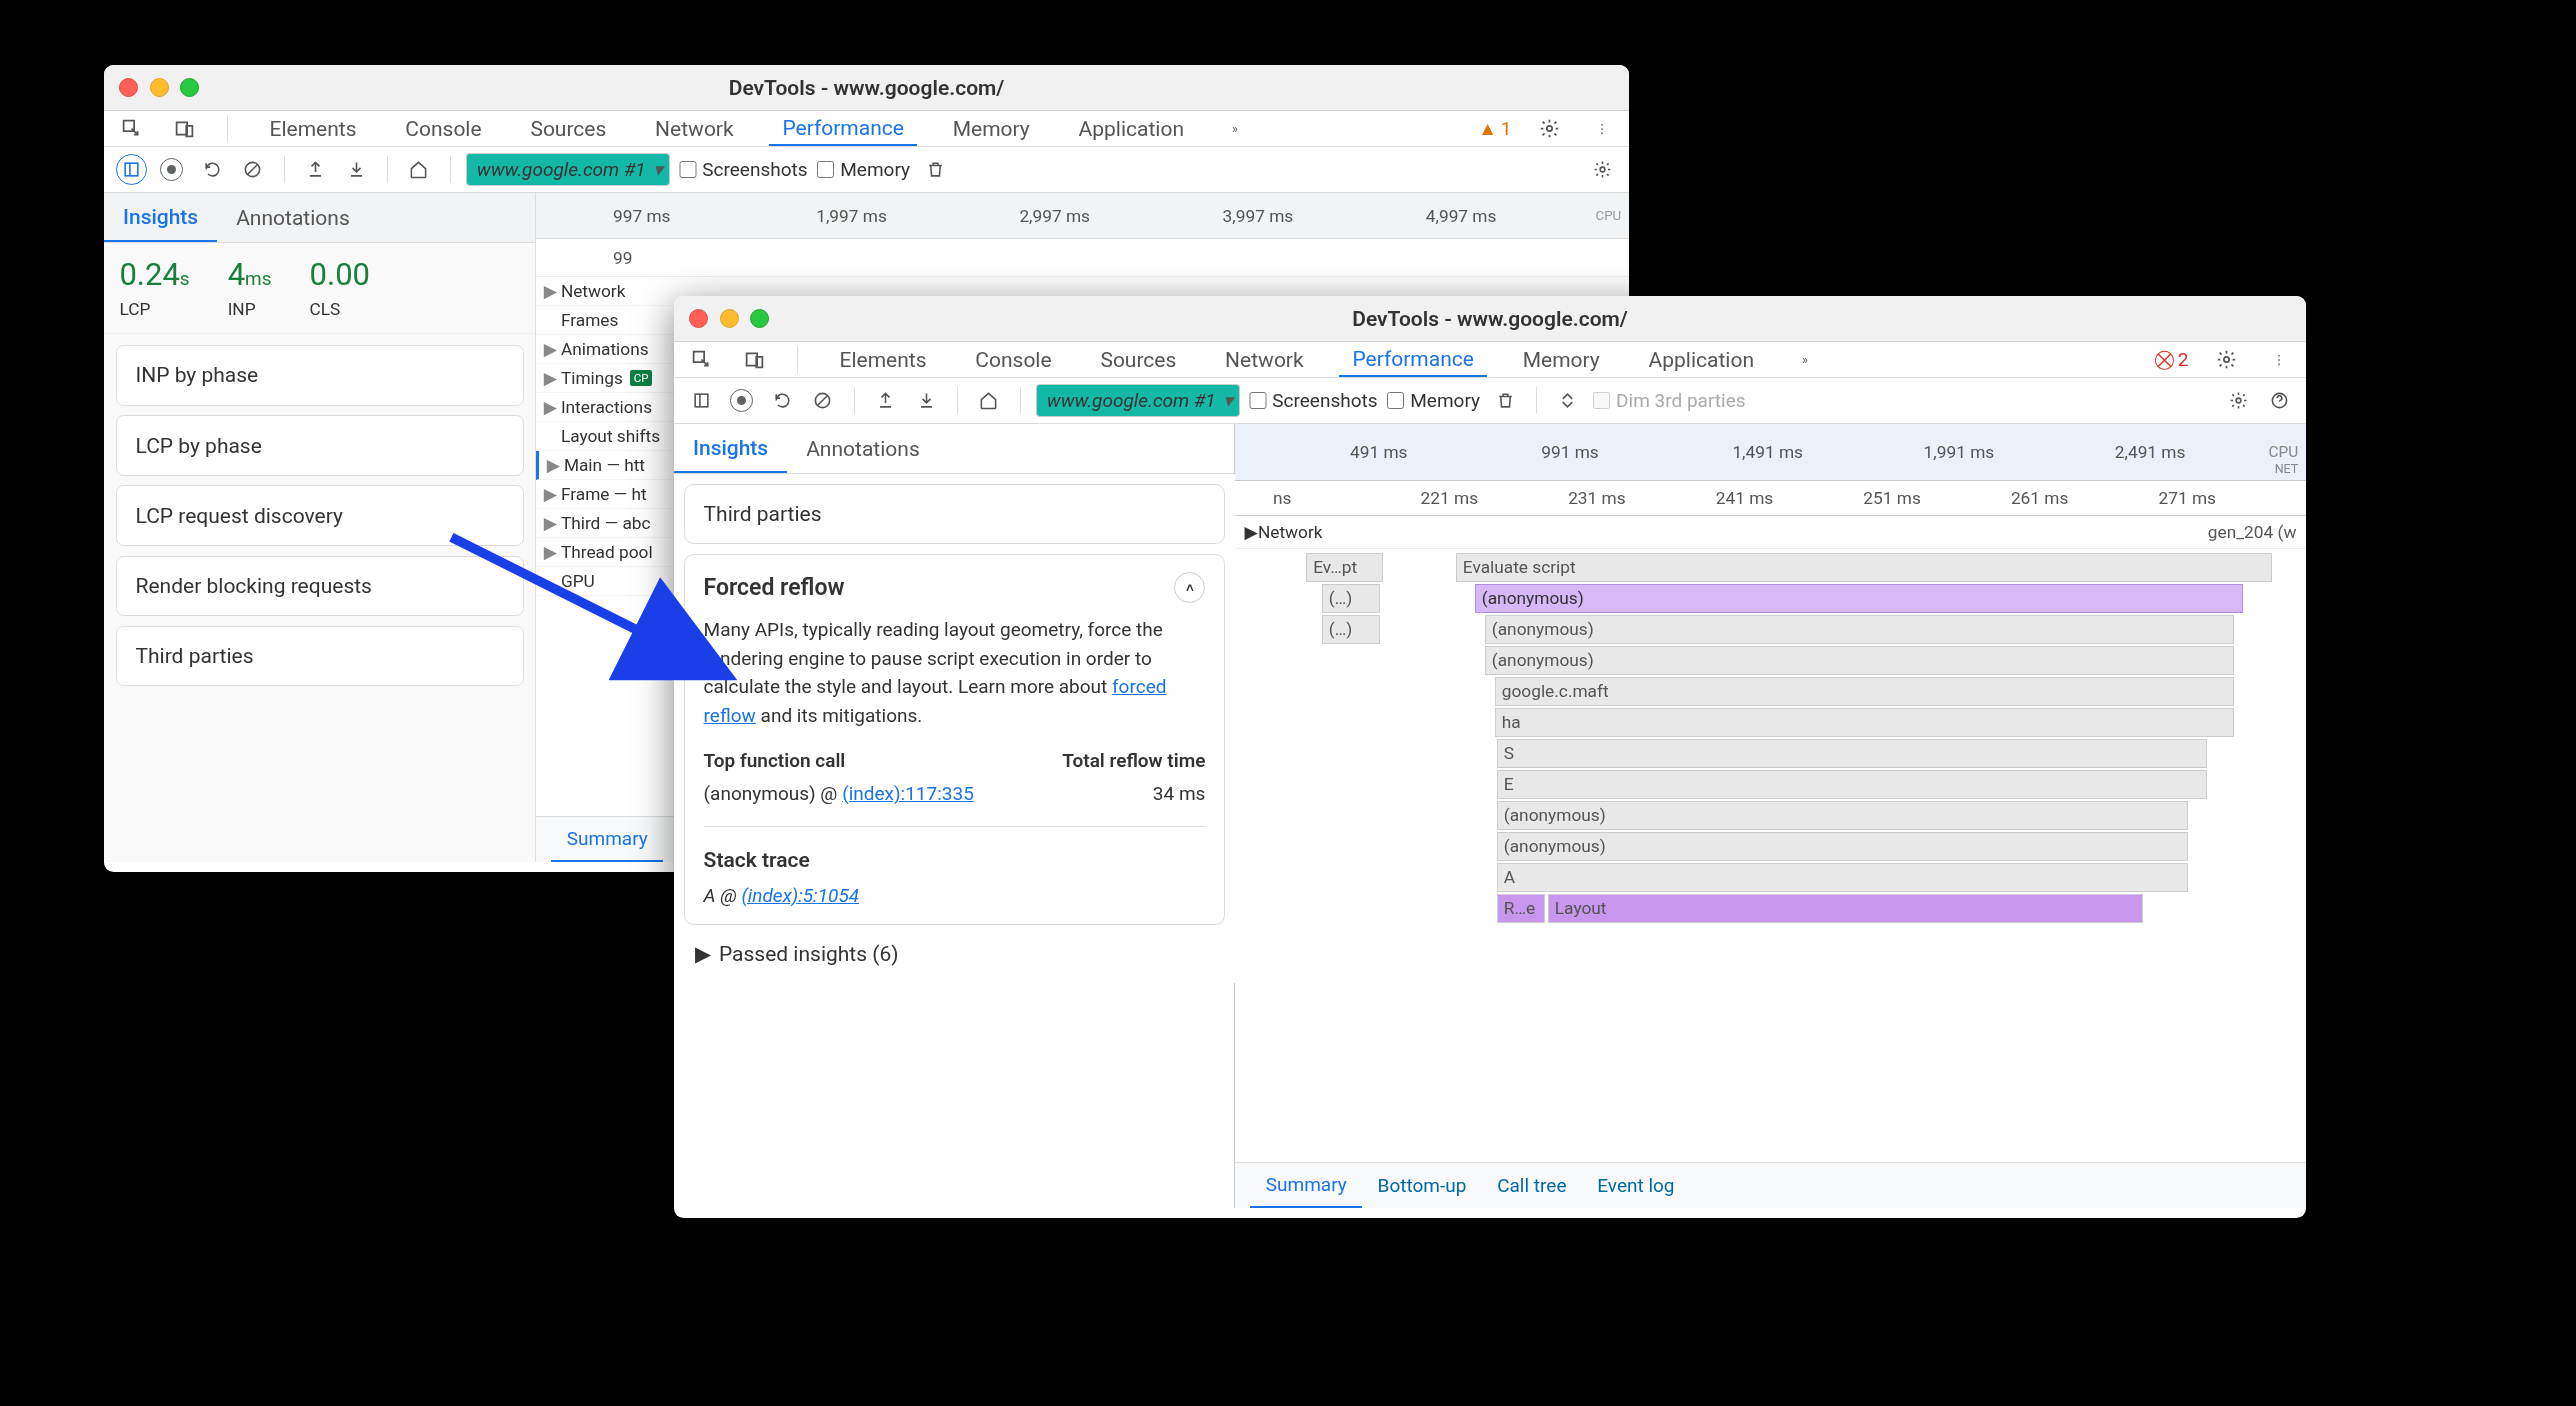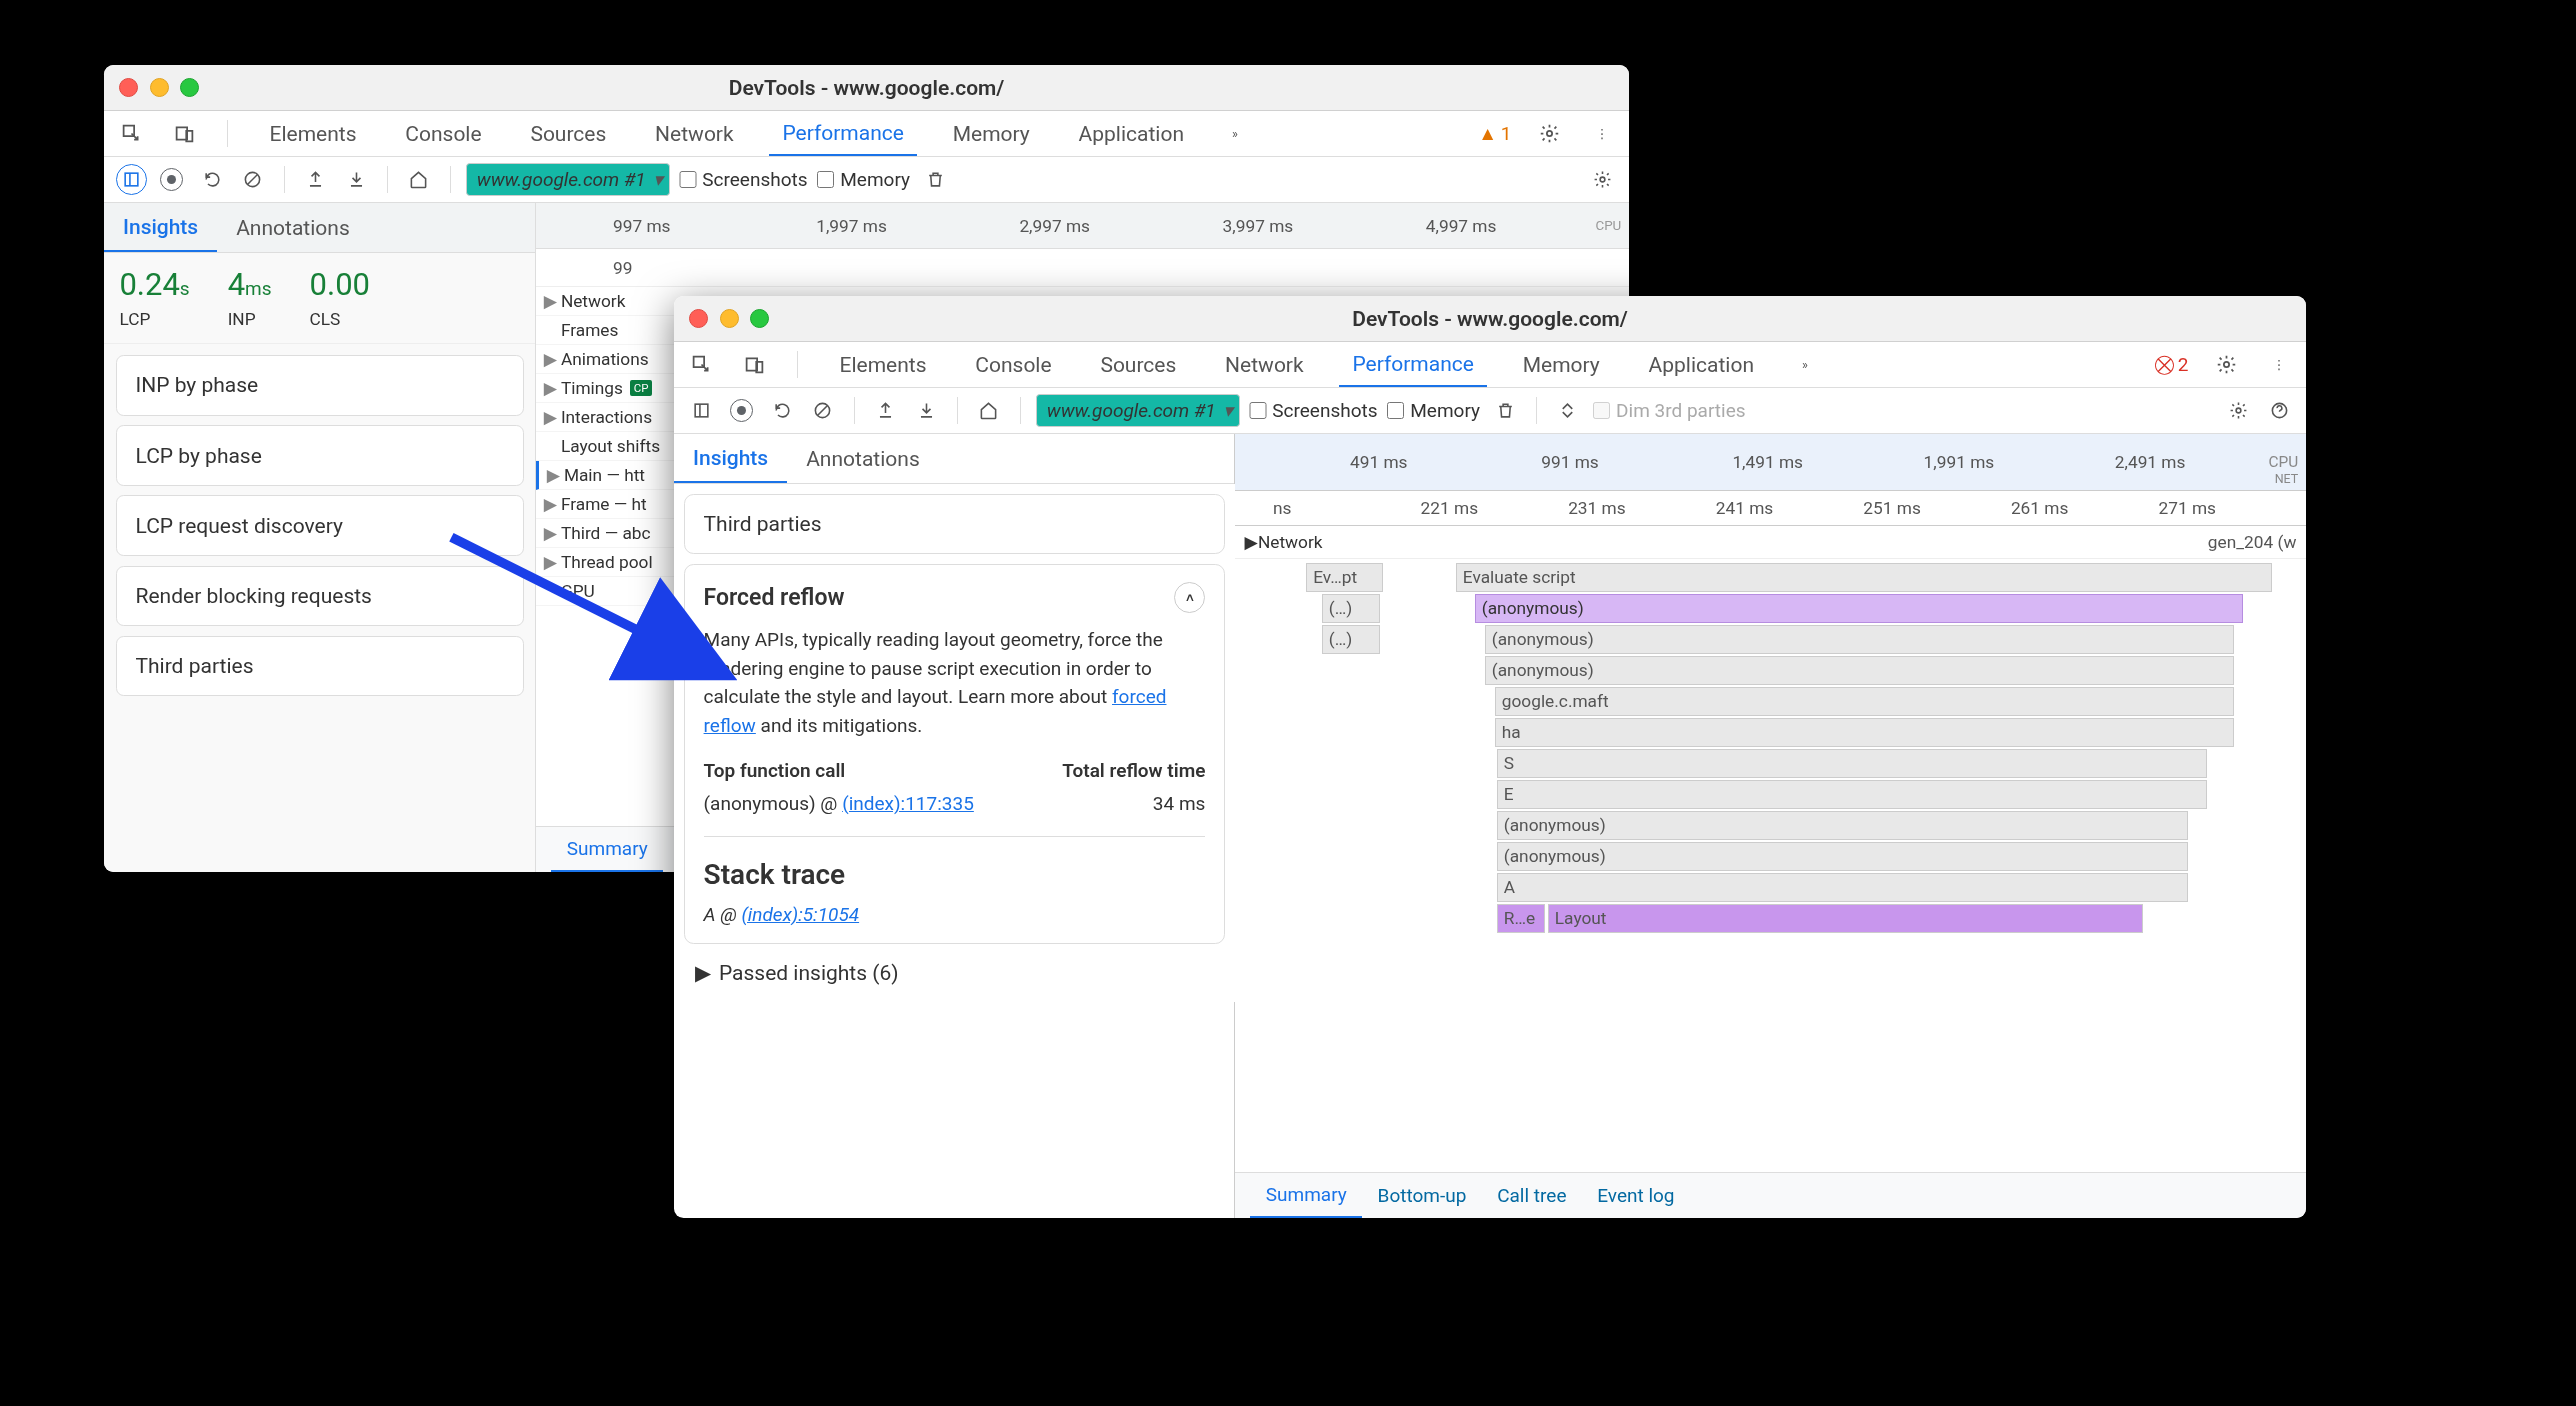--- a/index.html
+++ b/index.html
@@ -36,21 +36,21 @@
 .tl { width: 19px; height: 19px; border-radius: 50%; }
 .tl.red { background: #ff5f57; border: 1px solid #e14a42; }
 .tl.yellow { background: #febc2e; border: 1px solid #e1a322; }
 .tl.green { background: #28c840; border: 1px solid #1ba52f; }
 .title-text {
   position: absolute; left: 0; right: 0; text-align: center;
   font-weight: 600; font-size: 21px; color: #333;
 }
 
 .tabbar {
-  height: 46px; background: #fff; border-bottom: 1px solid #ddd;
+  height: 36px; background: #fff; border-bottom: 1px solid #ddd;
   display: flex; align-items: center; padding: 0 11.5px; gap: 22px; justify-content: space-between;
 }
 .tool-icon {
   width: 31px; height: 31px; display: flex; align-items: center; justify-content: center;
   color: #555; cursor: pointer; border-radius: 3.8px;
 }
 .tool-icon svg { width: 21px; height: 21px; }
 .divider { width: 1px; height: 27px; background: #ddd; margin: 0 5.8px; }
 .tab {
   padding: 0 13.4px; height: 100%; display: flex; align-items: center;
@@ -498,21 +498,21 @@
           </div>
           <div class="fr-table">
             <div class="fr-th">Top function call</div>
             <div class="fr-th">Total reflow time</div>
           </div>
           <div class="fr-table fr-row">
             <div><span>(anonymous) @ </span><a href="#" class="fr-link">(index):117:335</a></div>
             <div>34 ms</div>
           </div>
           <hr class="fr-hr">
-          <div class="fr-th" style="font-size:28px;">Stack trace</div>
+          <div class="fr-th" style="font-size:21px;">Stack trace</div>
           <div class="fr-row" style="margin-top:11.5px;font-style:italic;"><span>A @ </span><a href="#" class="fr-link">(index):5:1054</a></div>
         </div>
 
         <div class="passed-row">
           <span>▶</span>
           <span>Passed insights (6)</span>
         </div>
       </div>
     </div>
 

